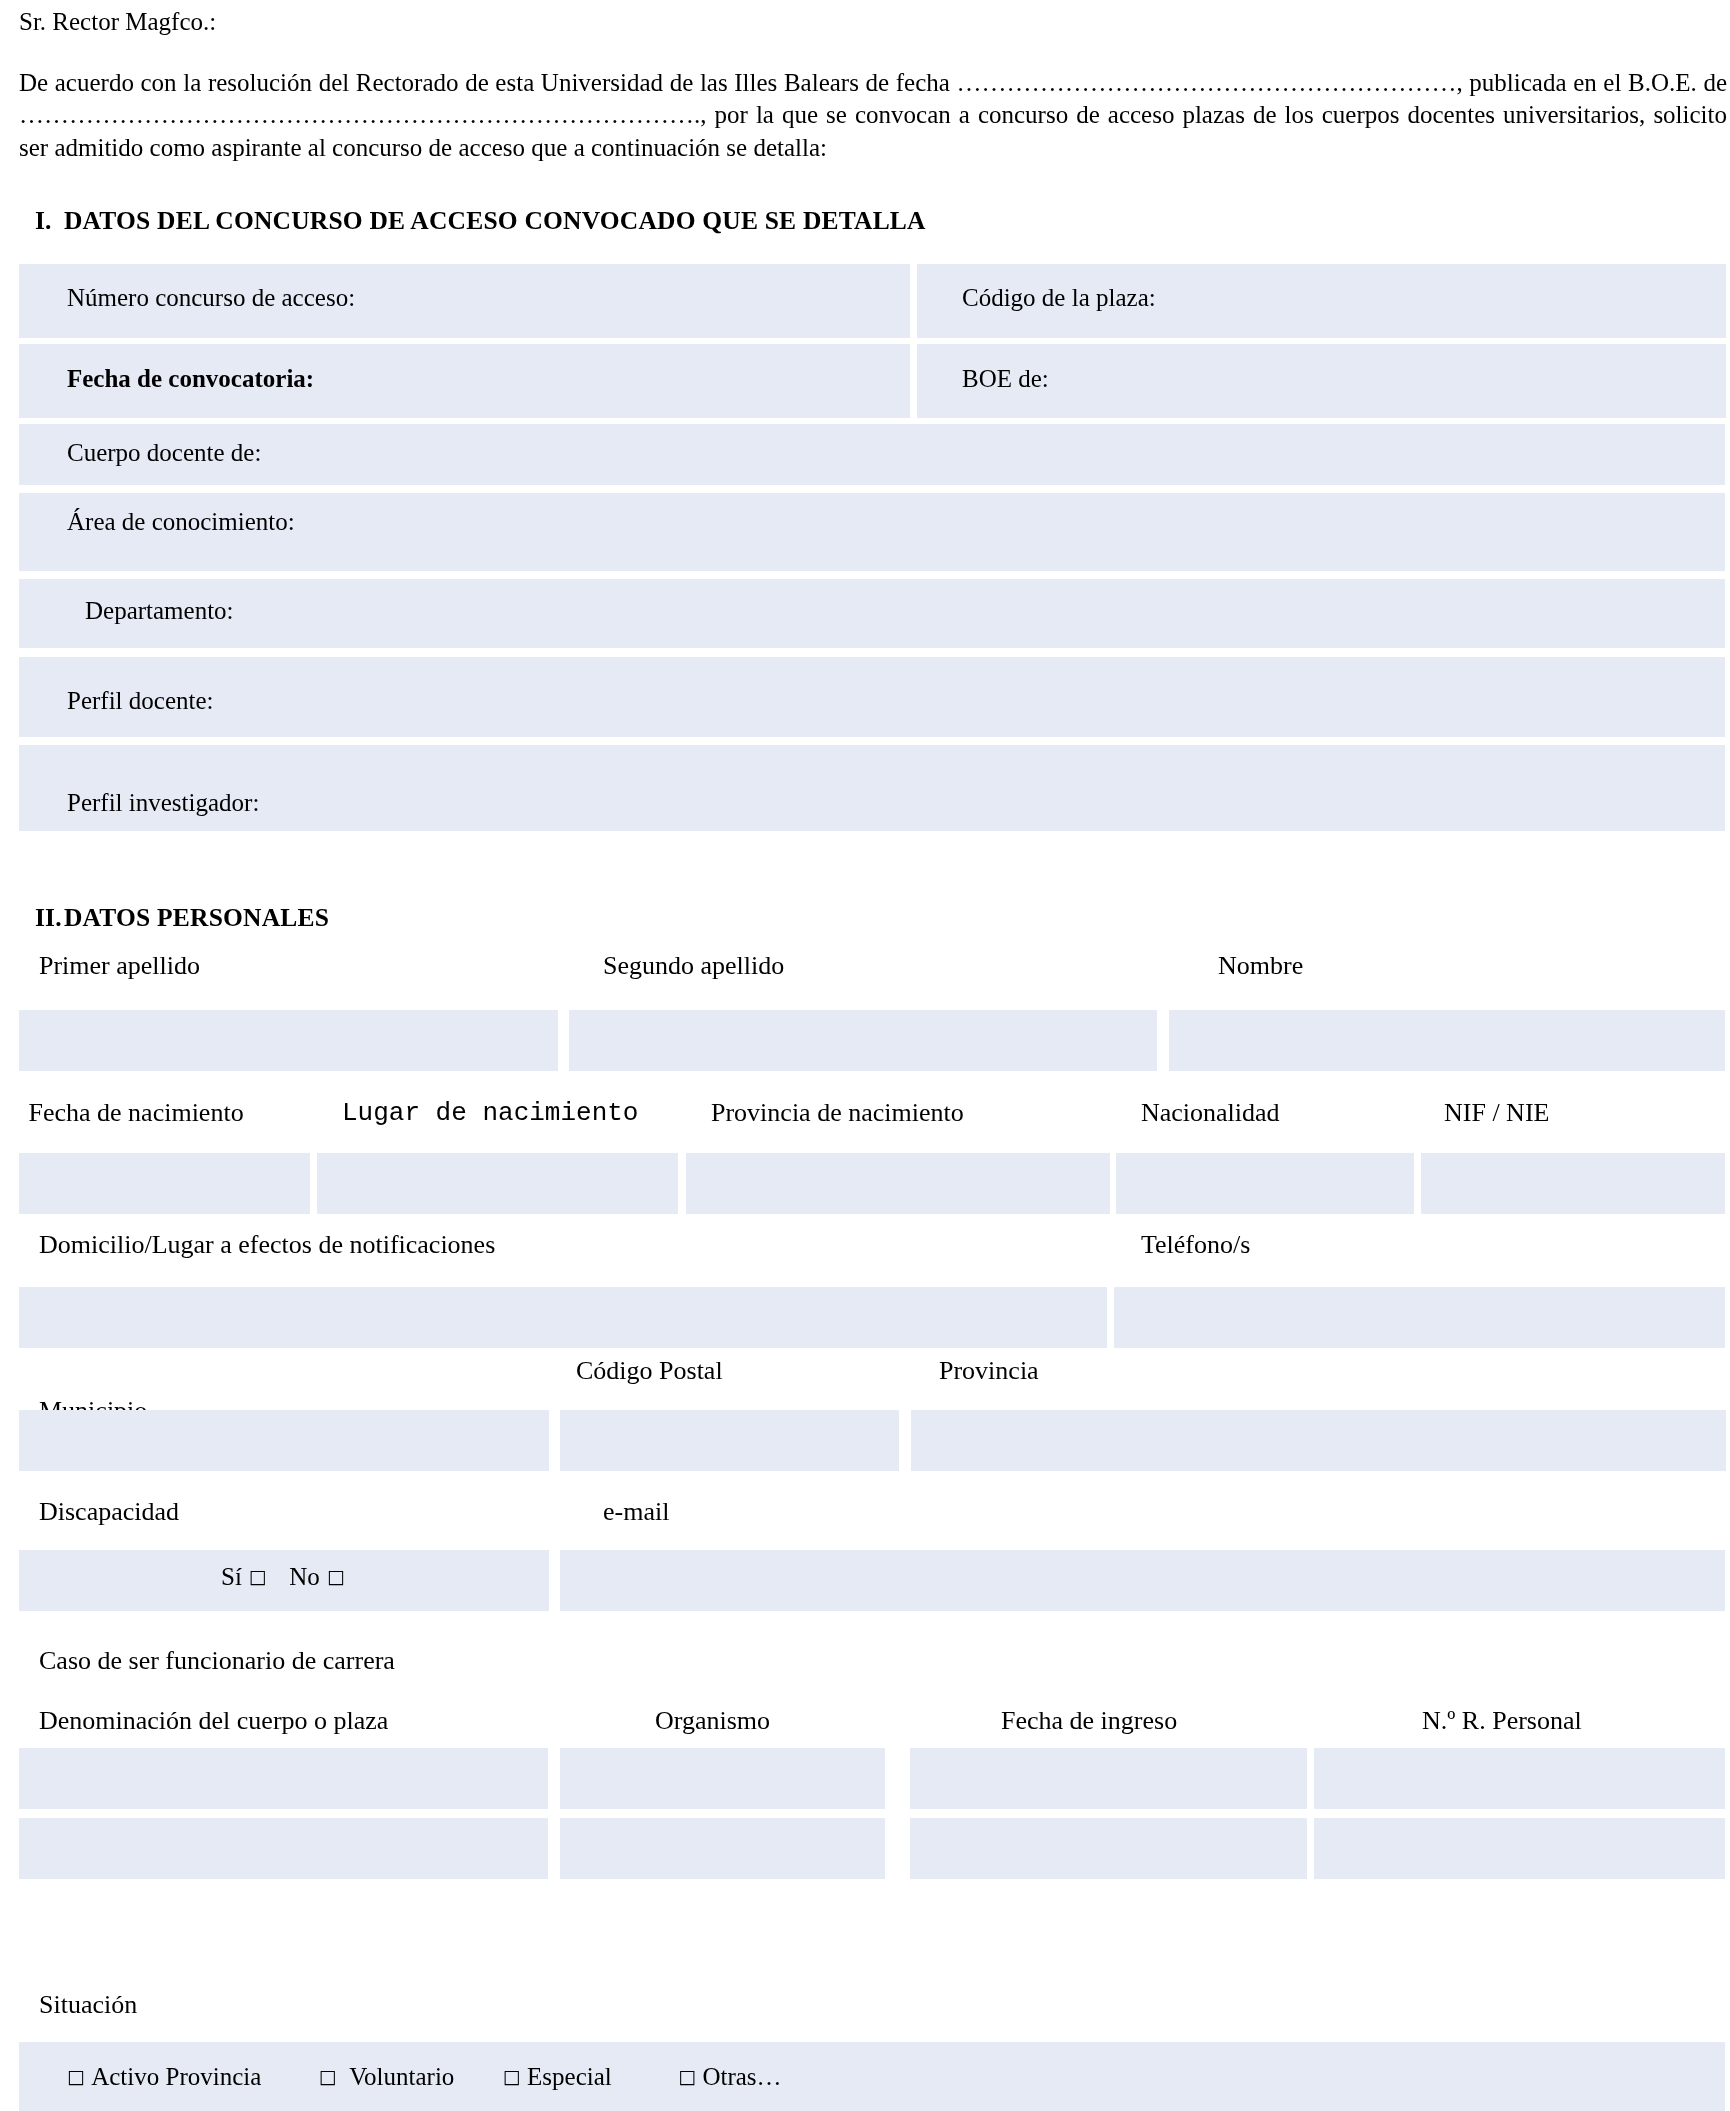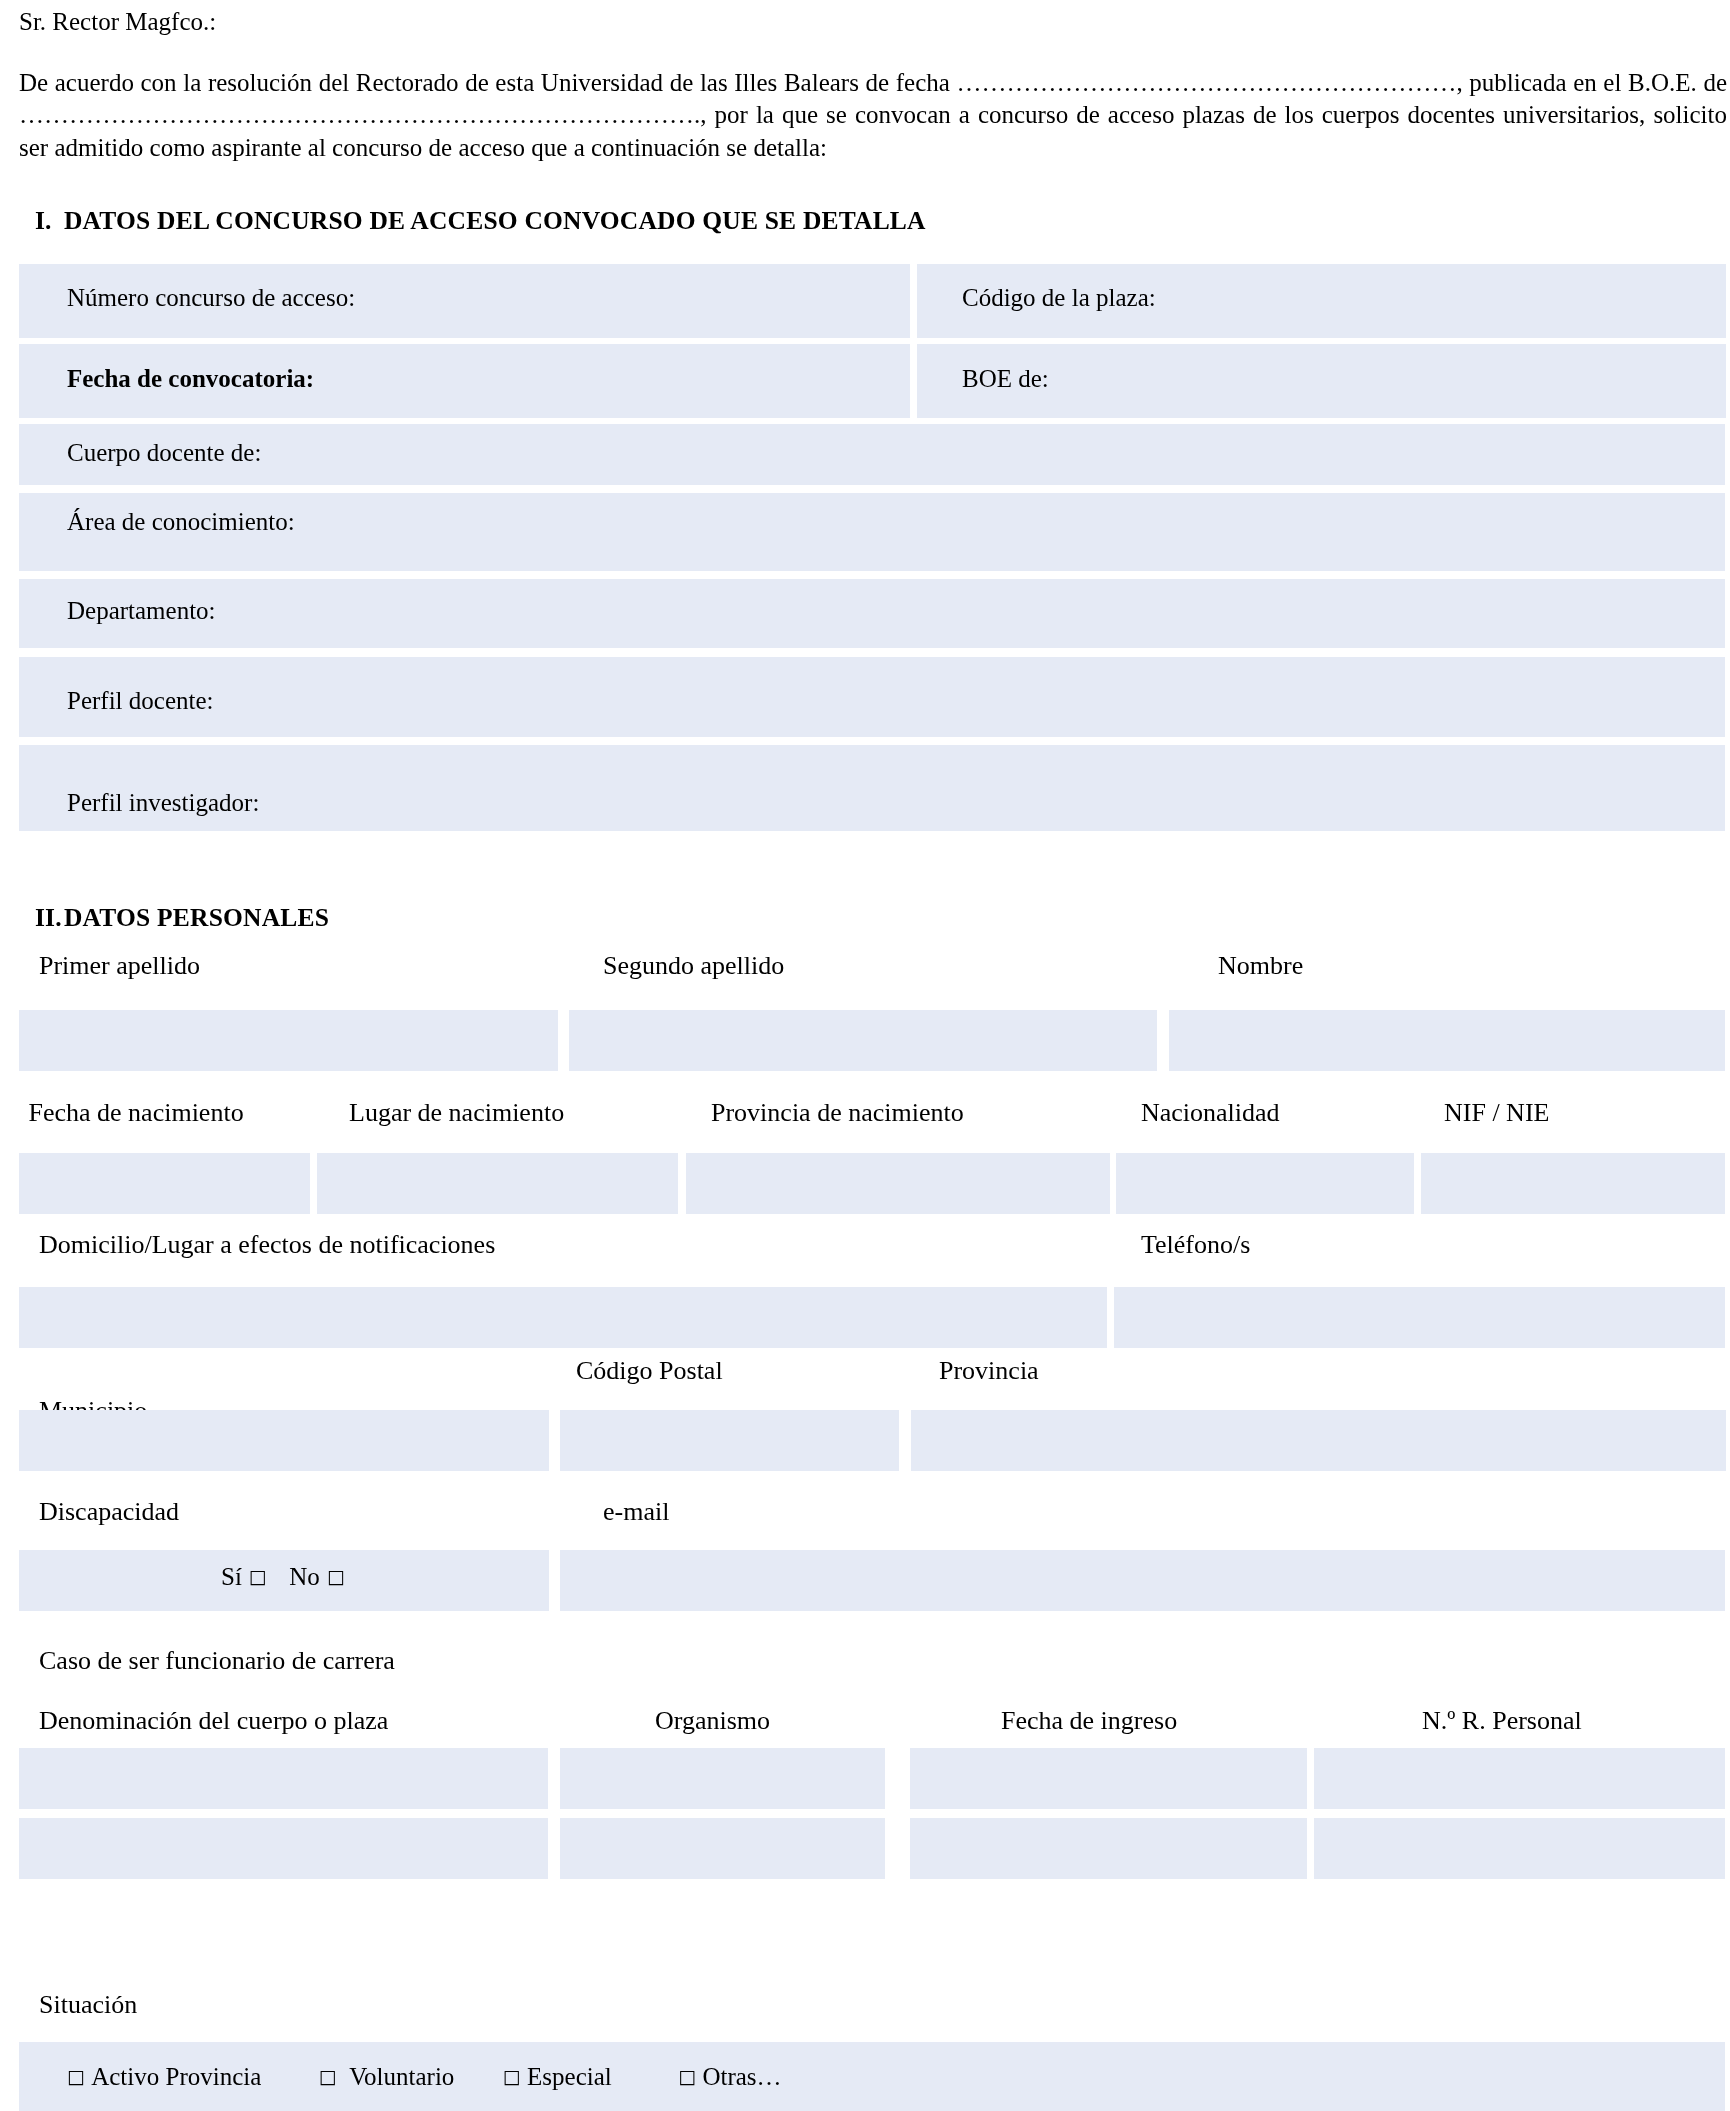--- a/index.html
+++ b/index.html
@@ -108,42 +108,42 @@
   <div class="cell" style="left:917px; top:344px; width:809px; height:74px;"></div>
   <div class="cell-label" style="left:962px; top:365px;">BOE de:</div>
 
   <div class="cell" style="left:19px; top:424px; width:1706px; height:61px;"></div>
   <div class="cell-label" style="left:67px; top:439px;">Cuerpo docente de:</div>
 
   <div class="cell" style="left:19px; top:493px; width:1706px; height:78px;"></div>
   <div class="cell-label" style="left:67px; top:508px;">Área de conocimiento:</div>
 
   <div class="cell" style="left:19px; top:579px; width:1706px; height:69px;"></div>
-  <div class="cell-label" style="left:67px; top:597px;">Departamento:</div>
+  <div class="cell-label" style="left:85px; top:597px;">Departamento:</div>
 
   <div class="cell" style="left:19px; top:657px; width:1706px; height:80px;"></div>
   <div class="cell-label" style="left:67px; top:687px;">Perfil docente:</div>
 
   <div class="cell" style="left:19px; top:745px; width:1706px; height:86px;"></div>
   <div class="cell-label" style="left:67px; top:789px;">Perfil investigador:</div>
 
   <div class="sec-heading" style="top:903px;">
     <span class="sec-num">II.</span><span>DATOS PERSONALES</span>
   </div>
 
   <div class="field-label" style="left:39px; top:951px;">Primer apellido</div>
   <div class="field-label" style="left:603px; top:951px;">Segundo apellido</div>
   <div class="field-label" style="left:1218px; top:951px;">Nombre</div>
 
   <div class="cell" style="left:19px; top:1010px; width:539px; height:61px;"></div>
   <div class="cell" style="left:569px; top:1010px; width:588px; height:61px;"></div>
   <div class="cell" style="left:1169px; top:1010px; width:556px; height:61px;"></div>
 
   <div class="field-label" style="left:28.5px; top:1098px;">Fecha de nacimiento</div>
-  <div class="field-label" style="left:349px; top:1098px;">Lugar de nacimiento</div>
+  <div class="field-label" style="left:342px; top:1098px;font-family:Liberation Mono, monospace;">Lugar de nacimiento</div>
   <div class="field-label" style="left:711px; top:1098px;">Provincia de nacimiento</div>
   <div class="field-label" style="left:1141px; top:1098px;">Nacionalidad</div>
   <div class="field-label" style="left:1444px; top:1098px;">NIF / NIE</div>
 
   <div class="cell" style="left:19px; top:1153px; width:291px; height:61px;"></div>
   <div class="cell" style="left:317px; top:1153px; width:361px; height:61px;"></div>
   <div class="cell" style="left:686px; top:1153px; width:424px; height:61px;"></div>
   <div class="cell" style="left:1116px; top:1153px; width:298px; height:61px;"></div>
   <div class="cell" style="left:1421px; top:1153px; width:304px; height:61px;"></div>
 

